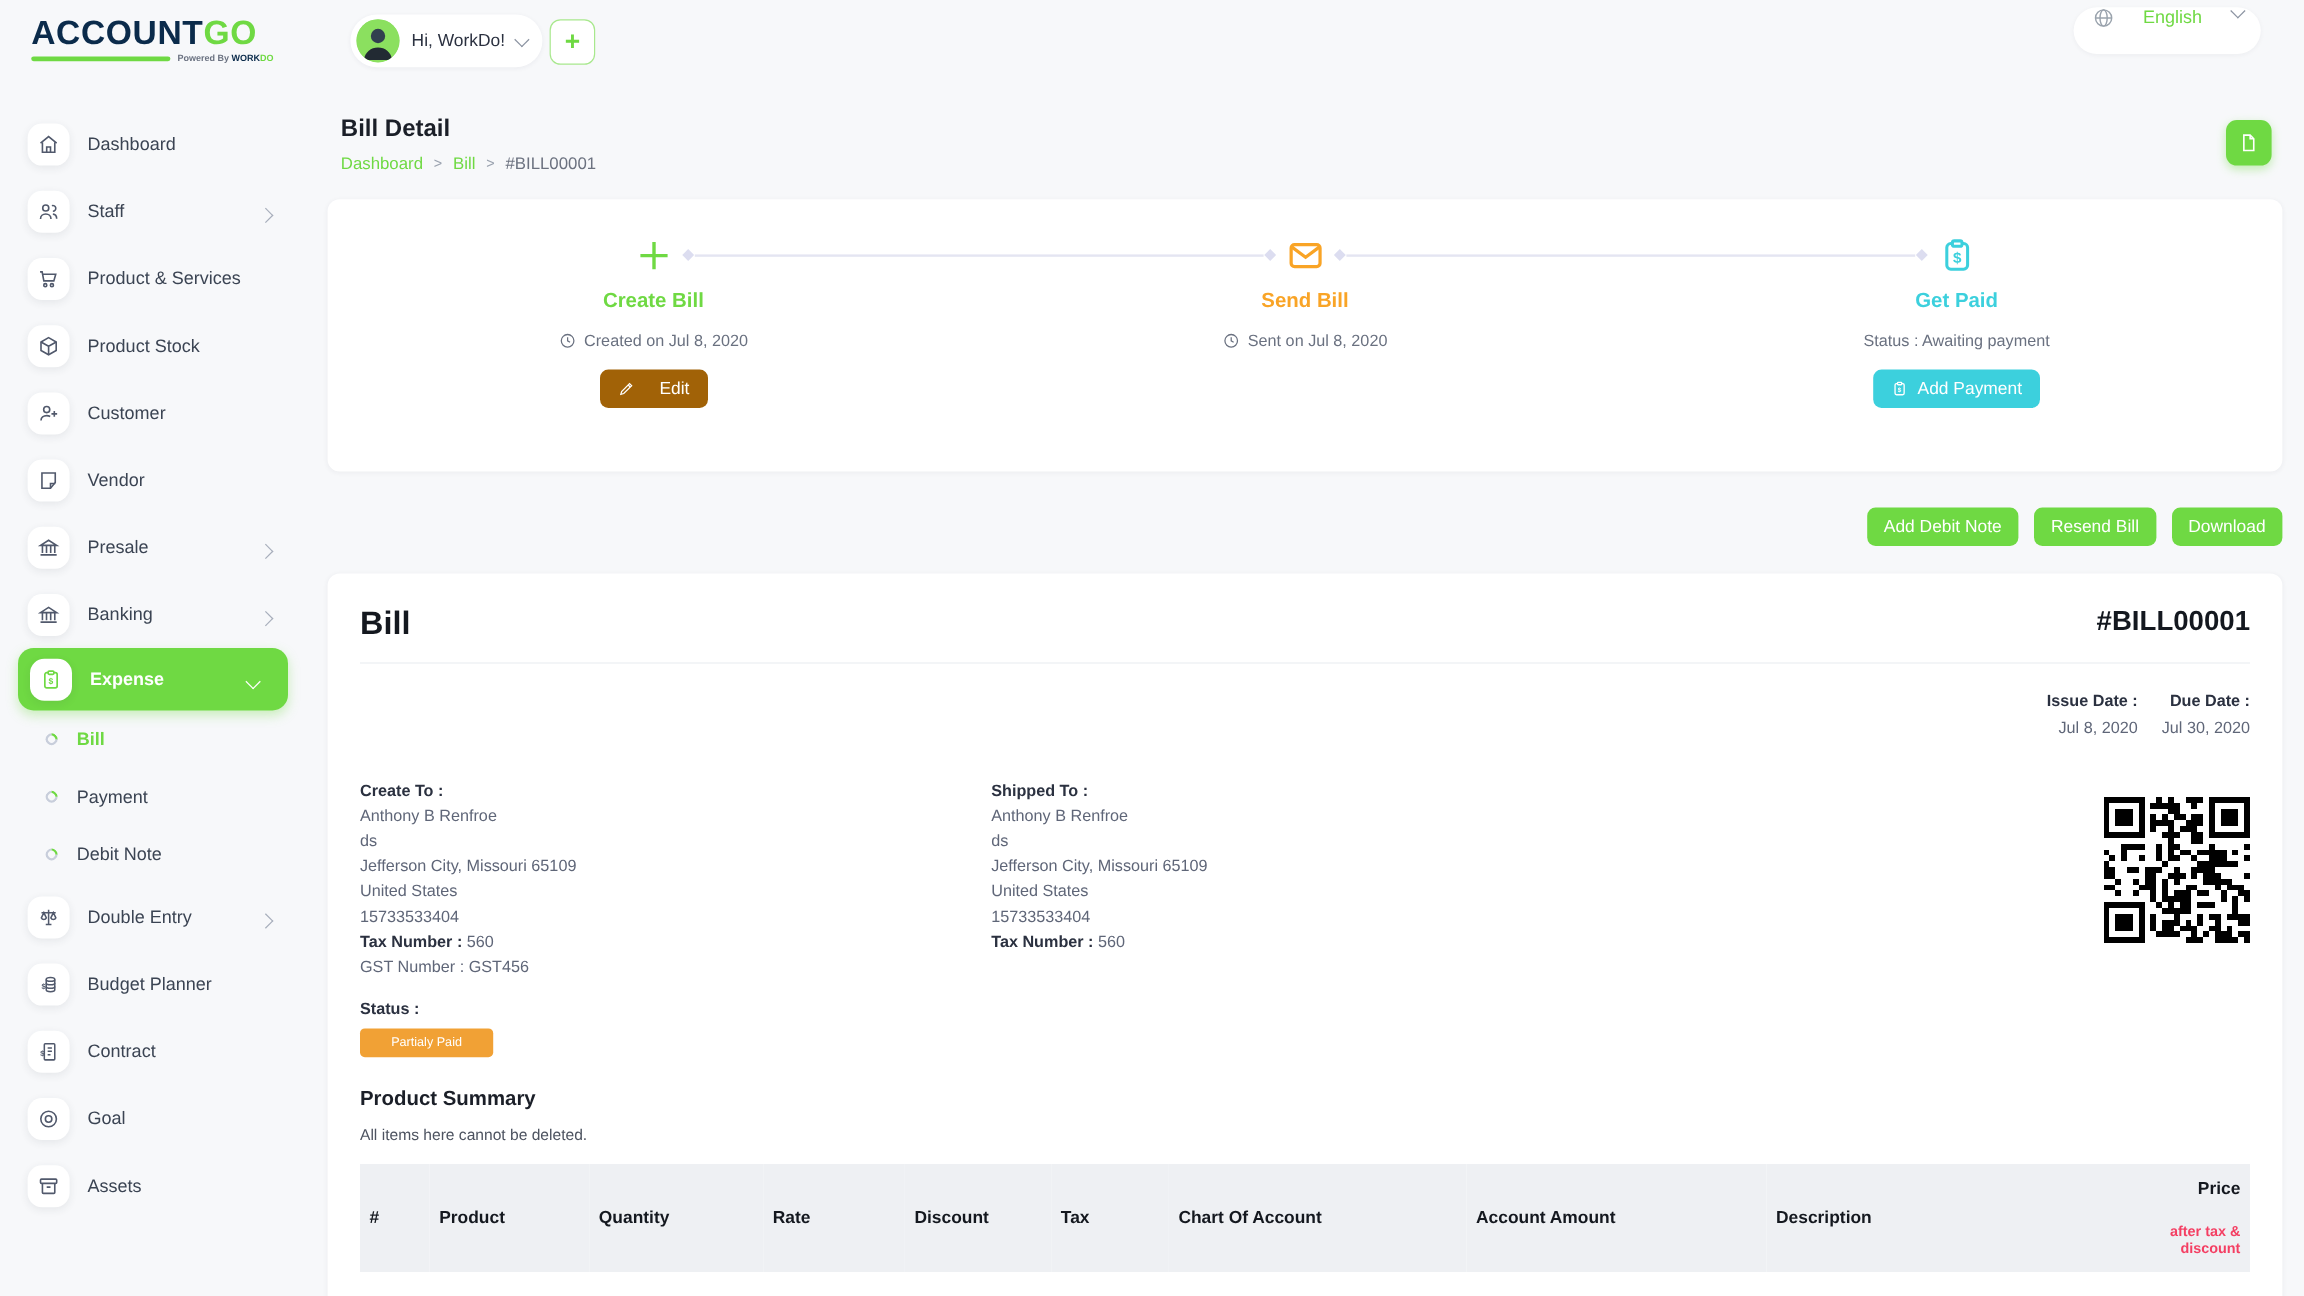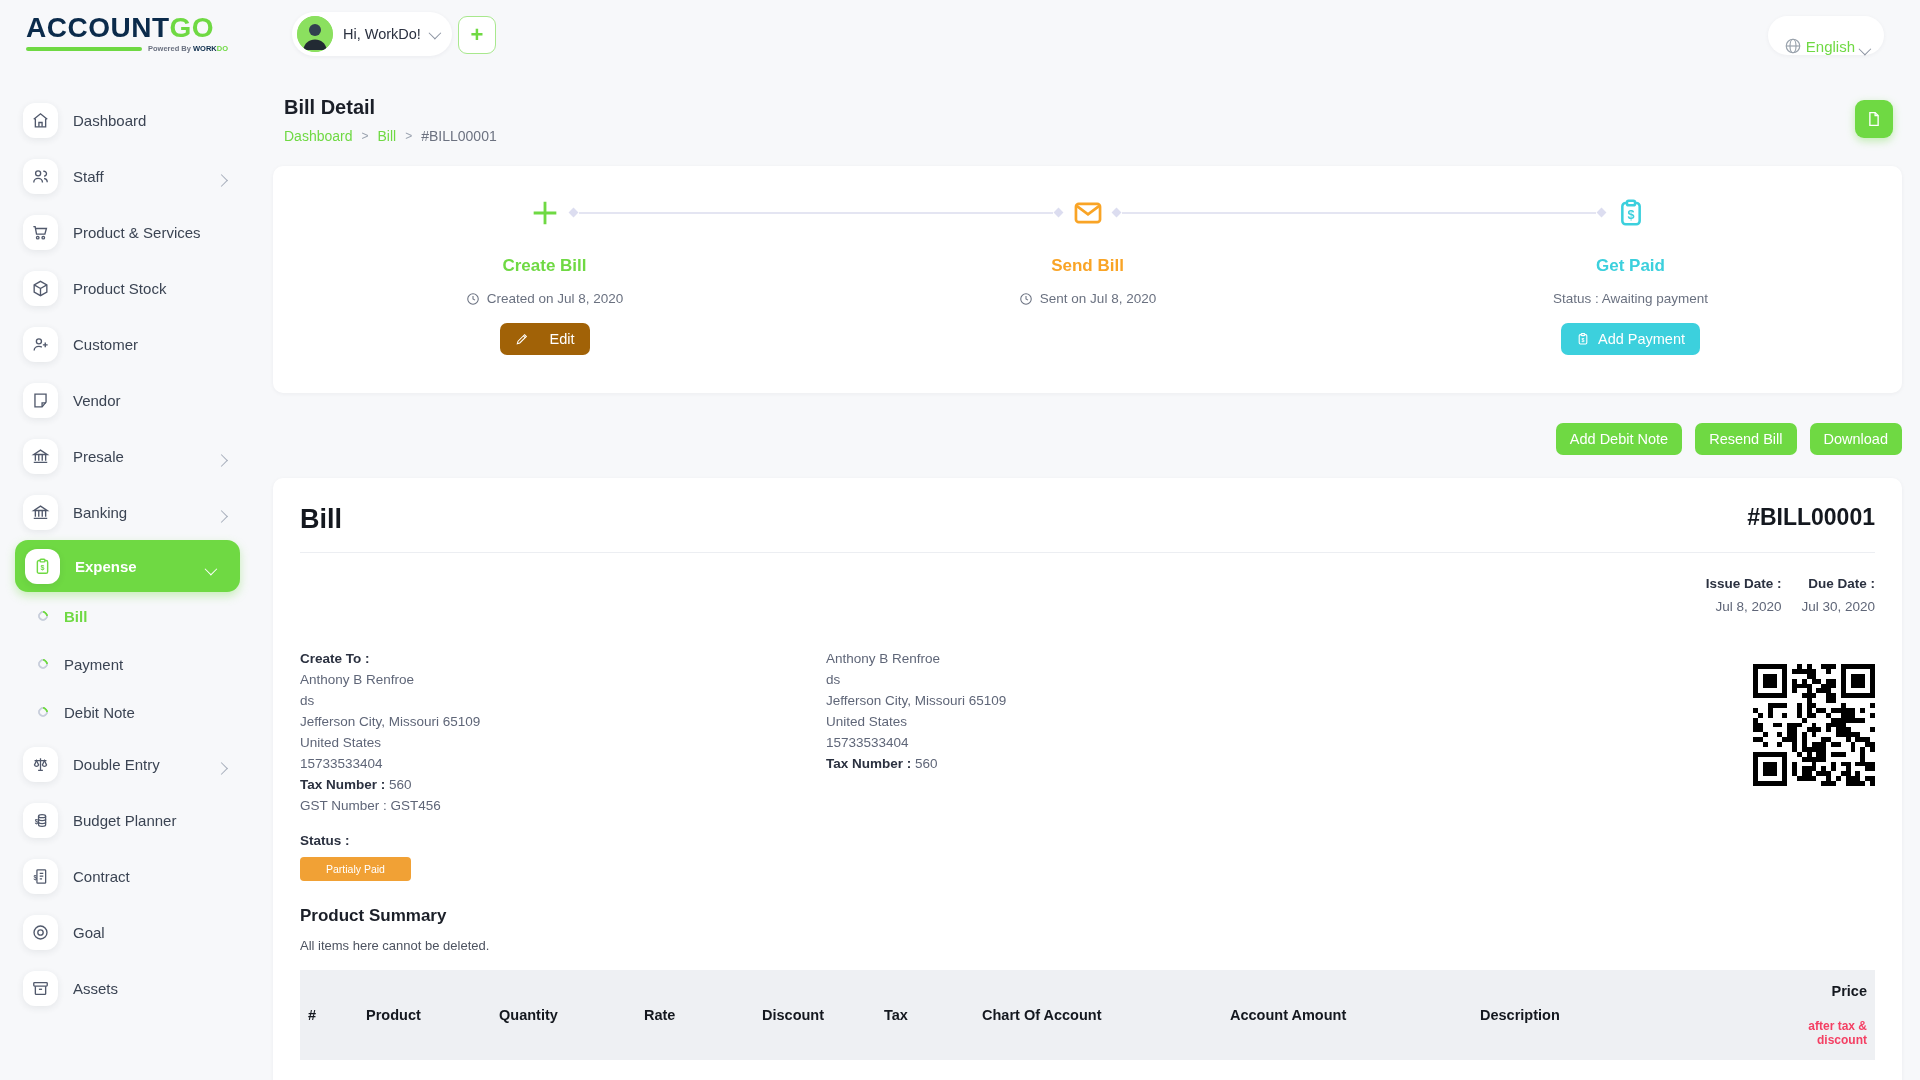--- a/index.html
+++ b/index.html
@@ -23,22 +23,22 @@
   .powered { font-size:7.5px; color:#6a7180; white-space:nowrap; font-weight:700; }
   .powered b.w1 { color:#0b2b4b; } .powered b.w2 { color:#6fd943; }
 
   .user-pill { position:absolute; left:292px; top:12px; height:44px; background:#fff; border-radius:22px;
     display:flex; align-items:center; padding:4px 14px 4px 5px; box-shadow:0 1px 4px rgba(30,40,60,.06); cursor:pointer; }
   .avatar { width:36px; height:36px; border-radius:50%; background:#8be05f; overflow:hidden; margin-right:10px; }
   .user-name { font-size:14.5px; color:#2b3140; margin-right:8px; }
   .add-btn { position:absolute; left:458px; top:16px; width:38px; height:38px; background:#fff;
     border:1.5px solid #a8e88d; border-radius:9px; color:#6fd943; font-size:22px; font-weight:700;
     display:flex; align-items:center; justify-content:center; cursor:pointer; line-height:1; }
-  .lang-pill { position:absolute; right:36px; top:16px; height:39px; background:#fff; border-radius:20px;
-    display:flex; align-items:flex-end; gap:4px; padding:0 16px; box-shadow:0 1px 4px rgba(30,40,60,.05); cursor:pointer; }
+  .lang-pill { position:absolute; right:36px; top:6px; height:39px; background:#fff; border-radius:20px;
+    display:flex; align-items:flex-start; gap:24px; padding:0 16px; box-shadow:0 1px 4px rgba(30,40,60,.05); cursor:pointer; }
   .lang-label { font-size:15px; color:#6fd943; }
 
   .chev { width:9px; height:9px; display:inline-block; border-right:1.8px solid #8b93a1; border-bottom:1.8px solid #8b93a1; }
   .chev.down { transform:rotate(45deg) translateY(-2px); }
   .chev.right { transform:rotate(-45deg); }
 
   
   .sidebar { position:absolute; left:0; top:72px; bottom:0; width:252px; padding-top:20px; }
   .nav-item { height:56px; display:flex; align-items:center; padding-left:23px; position:relative; cursor:pointer; }
   .nav-tile { width:35px; height:35px; border-radius:12px; background:#fff; box-shadow:0 2px 7px rgba(40,50,70,.09);
@@ -73,21 +73,21 @@
 
   
   .workflow { margin-top:22px; height:227px; position:relative; display:flex; }
   .wf-line { position:absolute; top:46px; height:2px; background:#e4e5f2; }
   .wf-line.l1 { left:calc(16.667% + 34px); width:calc(33.333% - 68px); }
   .wf-line.l2 { left:calc(50% + 34px);     width:calc(33.333% - 68px); }
   .wf-line::before, .wf-line::after { content:""; position:absolute; top:-3px; width:7px; height:7px; background:#dcddf0; transform:rotate(45deg); }
   .wf-line::before { left:-9px; } .wf-line::after { right:-9px; }
   .wf-step { flex:1; display:flex; flex-direction:column; align-items:center; padding-top:28px; }
   .wf-icon { height:38px; display:flex; align-items:center; }
-  .wf-title { margin-top:24px; font-size:17px; font-weight:700; }
+  .wf-title { margin-top:9px; font-size:17px; font-weight:700; }
   .wf-title.green { color:#6fd943; } .wf-title.orange { color:#f9a426; } .wf-title.teal { color:#3cd0dd; }
   .wf-caption { margin-top:15px; font-size:13.5px; color:#6a7180; display:flex; align-items:center; gap:7px; }
   .wf-btn { margin-top:17px; border:none; border-radius:7px; color:#fff; font-size:14.5px; font-family:inherit;
     padding:8px 15px; display:flex; align-items:center; gap:8px; cursor:pointer; }
   .wf-btn.green { background:#a16207;gap:21px; } .wf-btn.teal { background:#3cd0dd; }
 
   
   .actions { display:flex; justify-content:flex-end; gap:13px; margin-top:30px; }
   .act-btn { background:#6fd943; color:#fff; border:none; border-radius:7px; font-family:inherit;
     font-size:14.5px; padding:8px 14px; cursor:pointer; }
@@ -462,20 +462,21 @@
         <div class="addr-label">Create To :</div>
         <div>Anthony B Renfroe</div>
         <div>ds</div>
         <div>Jefferson City, Missouri 65109</div>
         <div>United States</div>
         <div>15733533404</div>
         <div><b>Tax Number :</b> <span>560</span></div>
         <div><span>GST Number :</span> <span>GST456</span></div>
       </div>
       <div class="addr">
+        <div class="addr-label">Shipped To :</div>
         <div>Anthony B Renfroe</div>
         <div>ds</div>
         <div>Jefferson City, Missouri 65109</div>
         <div>United States</div>
         <div>15733533404</div>
         <div><b>Tax Number :</b> <span>560</span></div>
       </div>
     </div>
 
     <div class="qr">

